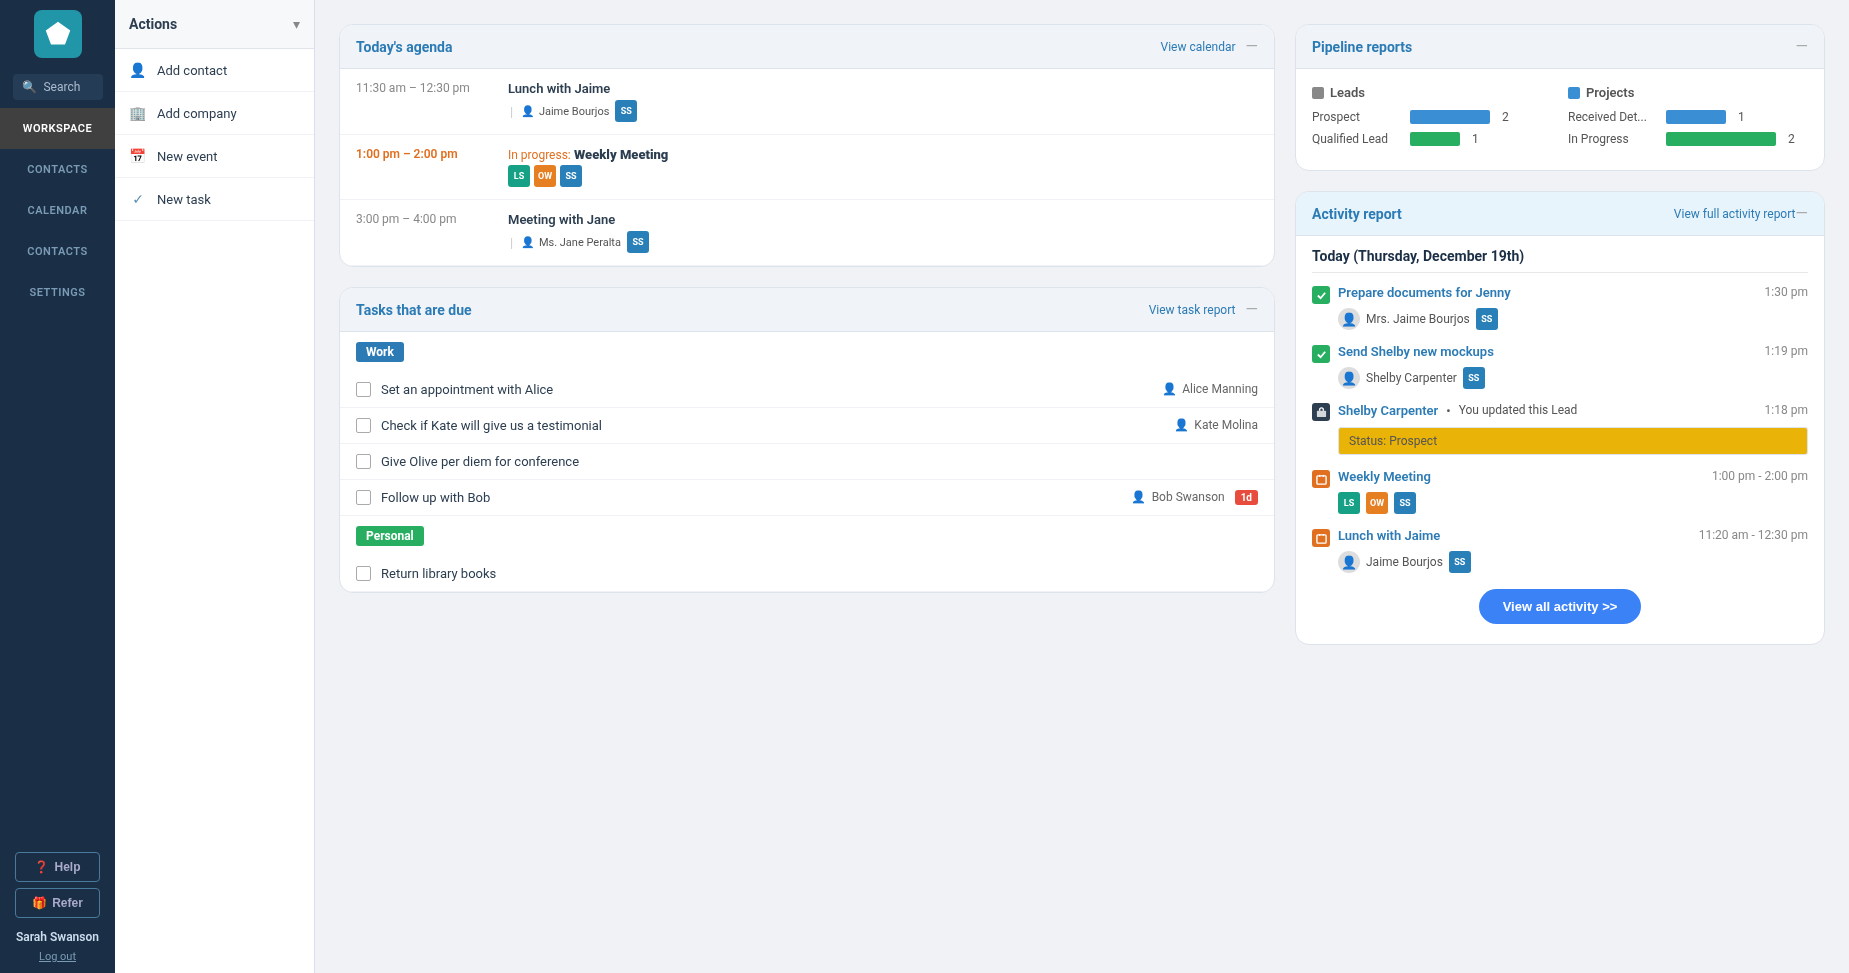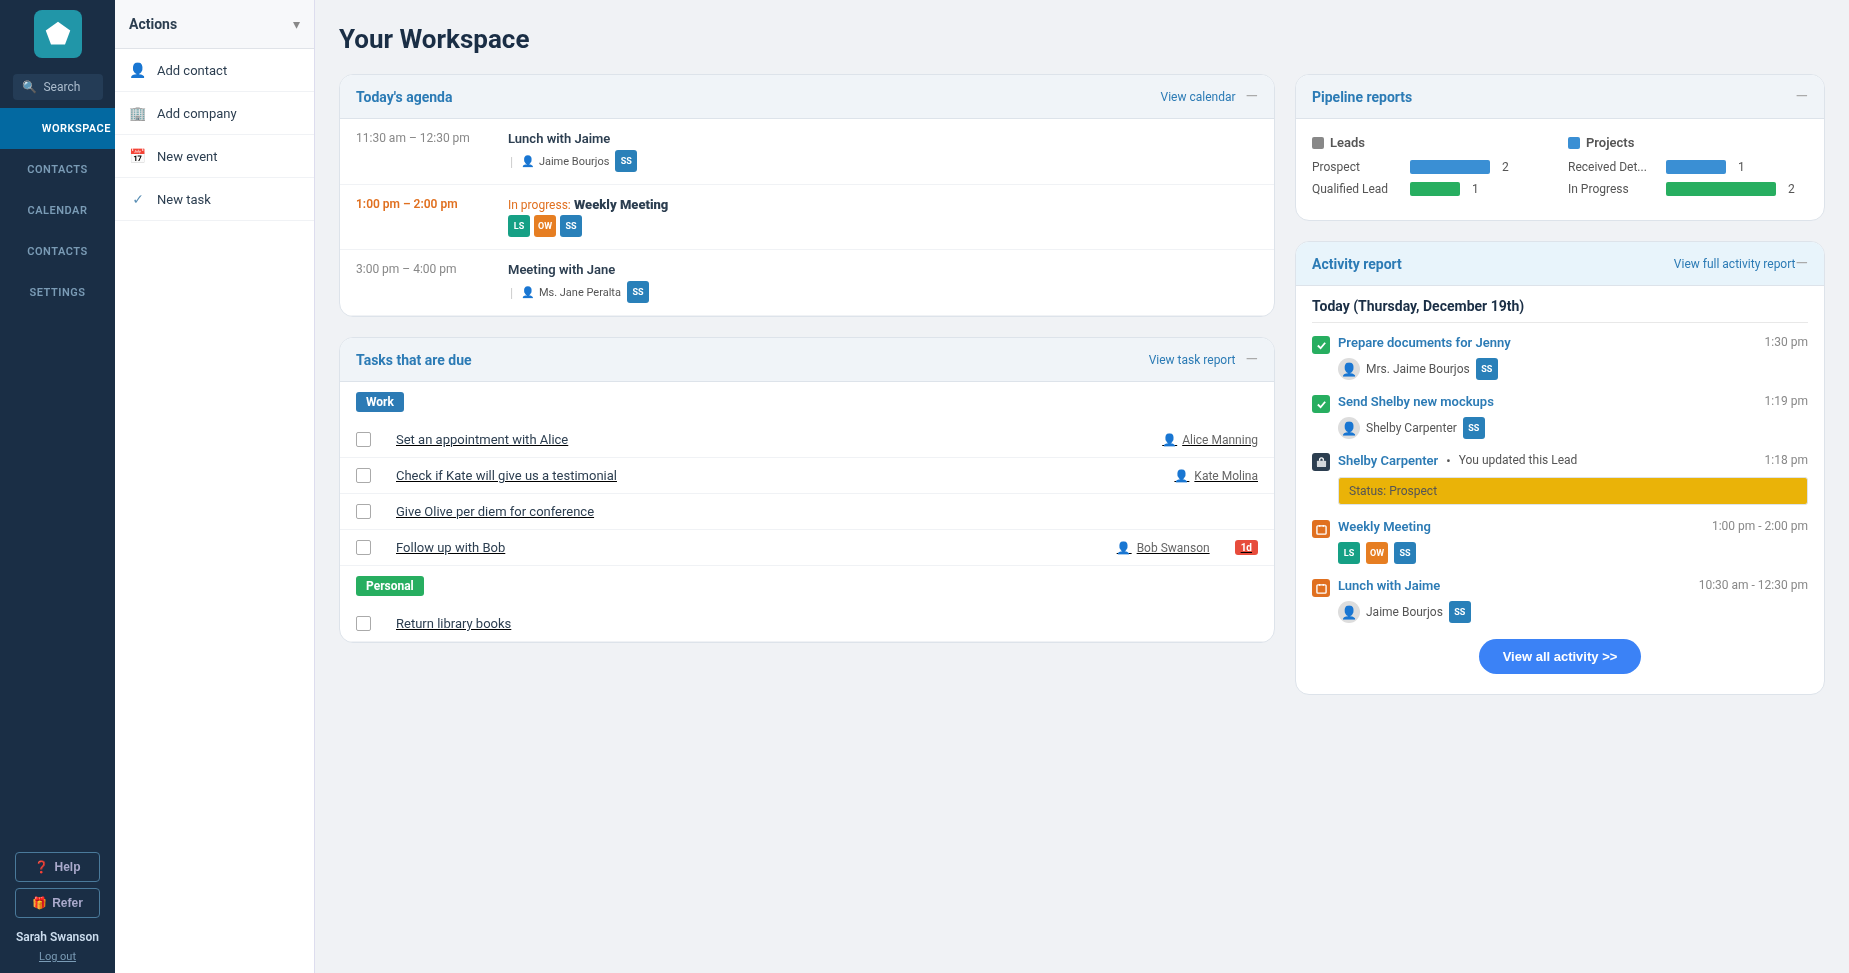--- a/index.html
+++ b/index.html
@@ -5,21 +5,21 @@
     * { box-sizing: border-box; margin: 0; padding: 0; }
     body { font-family: -apple-system, BlinkMacSystemFont, 'Segoe UI', Roboto, sans-serif; font-size: 13px; background: #f0f2f5; display: flex; height: 100vh; overflow: hidden; }
 
     
     .sidebar { width: 115px; background: #1a2e45; display: flex; flex-direction: column; align-items: center; padding-top: 10px; flex-shrink: 0; }
     .logo { width: 48px; height: 48px; background: #2196a8; border-radius: 8px; display: flex; align-items: center; justify-content: center; margin-bottom: 16px; }
     .logo svg { fill: white; width: 28px; height: 28px; }
     .search-bar { background: #243c56; border-radius: 4px; padding: 6px 10px; color: #9ab; font-size: 12px; display: flex; align-items: center; gap: 6px; width: 90px; cursor: pointer; margin-bottom: 8px; }
     .search-bar span { color: #aabbcc; font-size: 12px; }
     .nav-item { width: 100%; text-align: center; padding: 14px 4px; color: #7a9bb5; font-size: 11px; font-weight: 600; letter-spacing: 0.5px; cursor: pointer; }
-    .nav-item.active { color: #fff; background: #0369a1; text-align: right; }
+    .nav-item.active { color: #fff; background: #404040; }
     .sidebar-bottom { margin-top: auto; padding-bottom: 10px; display: flex; flex-direction: column; align-items: center; gap: 6px; width: 100%; }
     .help-btn, .refer-btn { width: 85px; border-radius: 4px; padding: 7px 10px; font-size: 12px; font-weight: 600; cursor: pointer; display: flex; align-items: center; gap: 5px; border: 1.5px solid #4a7a9b; color: #aac; background: transparent; justify-content: center; }
     .user-name { color: #cde; font-size: 12px; font-weight: 600; margin-top: 6px; }
     .logout-link { color: #7a9bb5; font-size: 11px; text-decoration: underline; cursor: pointer; }
 
     
     .actions-panel { width: 200px; background: #fff; border-right: 1px solid #dde; flex-shrink: 0; padding-top: 0; }
     .actions-header { background: #f7f8fa; padding: 16px 14px; display: flex; align-items: center; justify-content: space-between; border-bottom: 1px solid #e0e3e8; }
     .actions-header-title { font-size: 14px; font-weight: 700; color: #2c3e50; }
     .actions-chevron { color: #888; font-size: 14px; cursor: pointer; }
@@ -53,21 +53,21 @@
     .attendee-chip .person-icon { color: #888; font-size: 11px; }
     .avatar-badge { display: inline-block; width: 22px; height: 22px; border-radius: 3px; background: #2c7bb5; color: #fff; font-size: 9px; font-weight: 700; text-align: center; line-height: 22px; }
     .avatar-badge.blue { background: #2980b9; }
     .avatar-badge.teal { background: #16a085; }
     .avatar-badge.orange { background: #e67e22; }
 
     
     .tag-badge { display: inline-block; padding: 3px 10px; border-radius: 3px; font-size: 12px; font-weight: 700; color: #fff; }
     .tag-badge.work { background: #2c7bb5; }
     .tag-badge.personal { background: #27ae60; }
-    .task-item { display: flex; align-items: flex-end; padding: 10px 16px; border-bottom: 1px solid #f0f2f5; gap: 25px; text-decoration: underline; }
+    .task-item { display: flex; align-items: flex-start; padding: 10px 16px; border-bottom: 1px solid #f0f2f5; gap: 10px; }
     .task-checkbox { width: 15px; height: 15px; border: 1.5px solid #aaa; border-radius: 2px; flex-shrink: 0; cursor: pointer; }
     .task-label { flex: 1; color: #2c3e50; font-size: 13px; }
     .task-assignee { display: flex; align-items: center; gap: 5px; color: #666; font-size: 12px; }
     .overdue-badge { background: #e74c3c; color: #fff; font-size: 10px; font-weight: 700; padding: 2px 6px; border-radius: 3px; }
     .task-section-header { padding: 10px 16px; }
 
     
     .pipeline-header { background: #f0f4f8; padding: 12px 16px; border-bottom: 1px solid #dde3ea; display: flex; justify-content: space-between; align-items: center; }
     .pipeline-title { font-size: 14px; font-weight: 700; color: #2c7bb5; }
     .pipeline-body { padding: 16px; }
@@ -164,21 +164,20 @@
     <span class="action-icon">📅</span>
     <span>New event</span>
   </div>
   <div class="action-item">
     <span class="action-icon">✓</span>
     <span>New task</span>
   </div>
 </div>
 
 <div class="main">
-  <h1 class="page-title">Your Workspace</h1>
   <div class="content-grid">
 
     <div class="left-col">
 
       <div class="card">
         <div class="card-header">
           <span class="card-header-title">Today's agenda</span>
           <div class="card-header-right">
             <a class="view-link">View calendar</a>
             <span class="card-menu">—</span>
@@ -431,21 +430,21 @@
               <div class="activity-item-left">
                 <div class="activity-check event">
                   <svg viewBox="0 0 12 12">
                       <rect x="1" y="2" width="10" height="9" rx="1" fill="none" stroke="white" stroke-width="1.5"></rect>
                       <line x1="4" y1="1" x2="4" y2="3" stroke="white" stroke-width="1.5"></line>
                       <line x1="8" y1="1" x2="8" y2="3" stroke="white" stroke-width="1.5"></line>
                     </svg>
                 </div>
                 <span class="activity-name">Lunch with Jaime</span>
               </div>
-              <span class="activity-time">10:30 am - 12:30 pm</span>
+              <span class="activity-time">11:20 am - 12:30 pm</span>
             </div>
             <div class="activity-meta">
               <div class="avatar-sm">👤</div>
               <span class="person-name-sm">Jaime Bourjos</span>
               <span class="avatar-badge blue">SS</span>
             </div>
           </div>
 
           <button class="view-all-btn">View all activity &gt;&gt;</button>
         </div>

